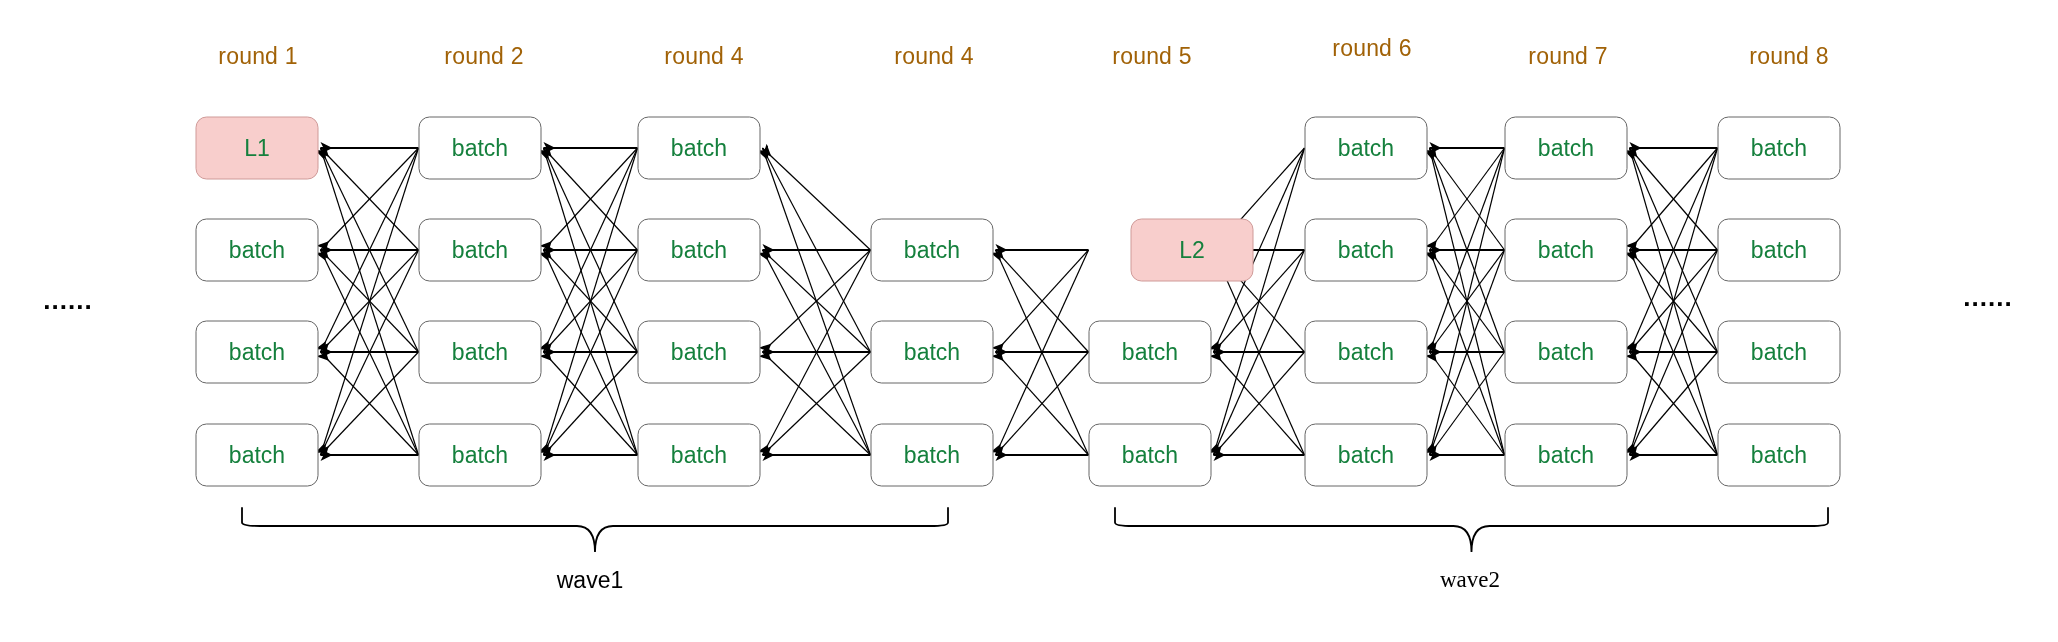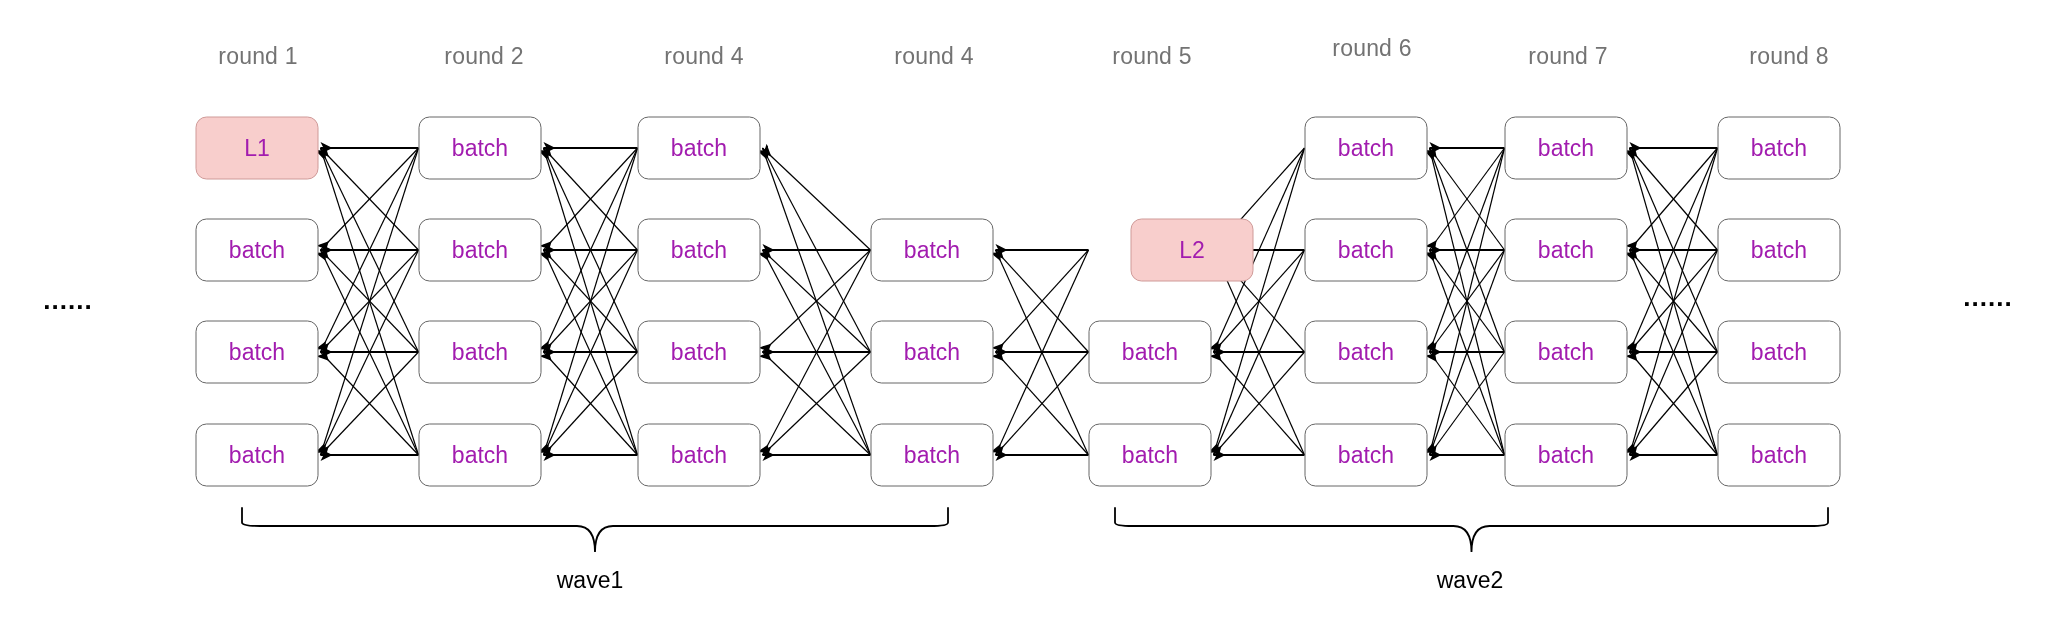--- a/index.html
+++ b/index.html
@@ -29,38 +29,38 @@
   #node-layer {
     position: absolute;
     left: 0;
     top: 0;
     width: 2058px;
     height: 642px;
   }
   .round-label {
     position: absolute;
     font-size: 23px;
-    color: #737373;
+    color: #a16207;
     white-space: nowrap;
     transform: translate(-50%, -50%);
     letter-spacing: 0.2px;
   }
   .node-box {
     position: absolute;
     box-sizing: border-box;
     width: 123px;
     height: 63px;
     border-radius: 11px;
     border: 1.6px solid #666666;
     background: #ffffff;
     display: flex;
     align-items: center;
     justify-content: center;
     font-size: 23px;
-    color: #a21caf;
+    color: #15803d;
     transform: translate(-50%, -50%);
   }
   .node-box.highlight {
     background: #f8cecc;
     border-color: #cf9a98;
   }
   .ellipsis {
     position: absolute;
     font-size: 26px;
     color: #000000;
@@ -286,20 +286,20 @@
       <div class="node-box" style="left: 1779px; top: 250px;">
         <span>batch</span>
       </div>
       <div class="node-box" style="left: 1779px; top: 352px;">
         <span>batch</span>
       </div>
       <div class="node-box" style="left: 1779px; top: 455px;">
         <span>batch</span>
       </div>
       <div class="wave-label" style="left: 590px; top: 580px;">wave1</div>
-      <div class="wave-label" style="left: 1470px; top: 580px;">wave2</div>
+      <div class="wave-label" style="left: 1470px; top: 580px; font-family: Liberation Serif, serif;">wave2</div>
     </div>
 
   <div class="ellipsis" style="left:68px; top:300px;">......</div>
 
   <div class="ellipsis" style="left:1988px; top:297px;">......</div>
 
 </div>
 
 </body></html>

